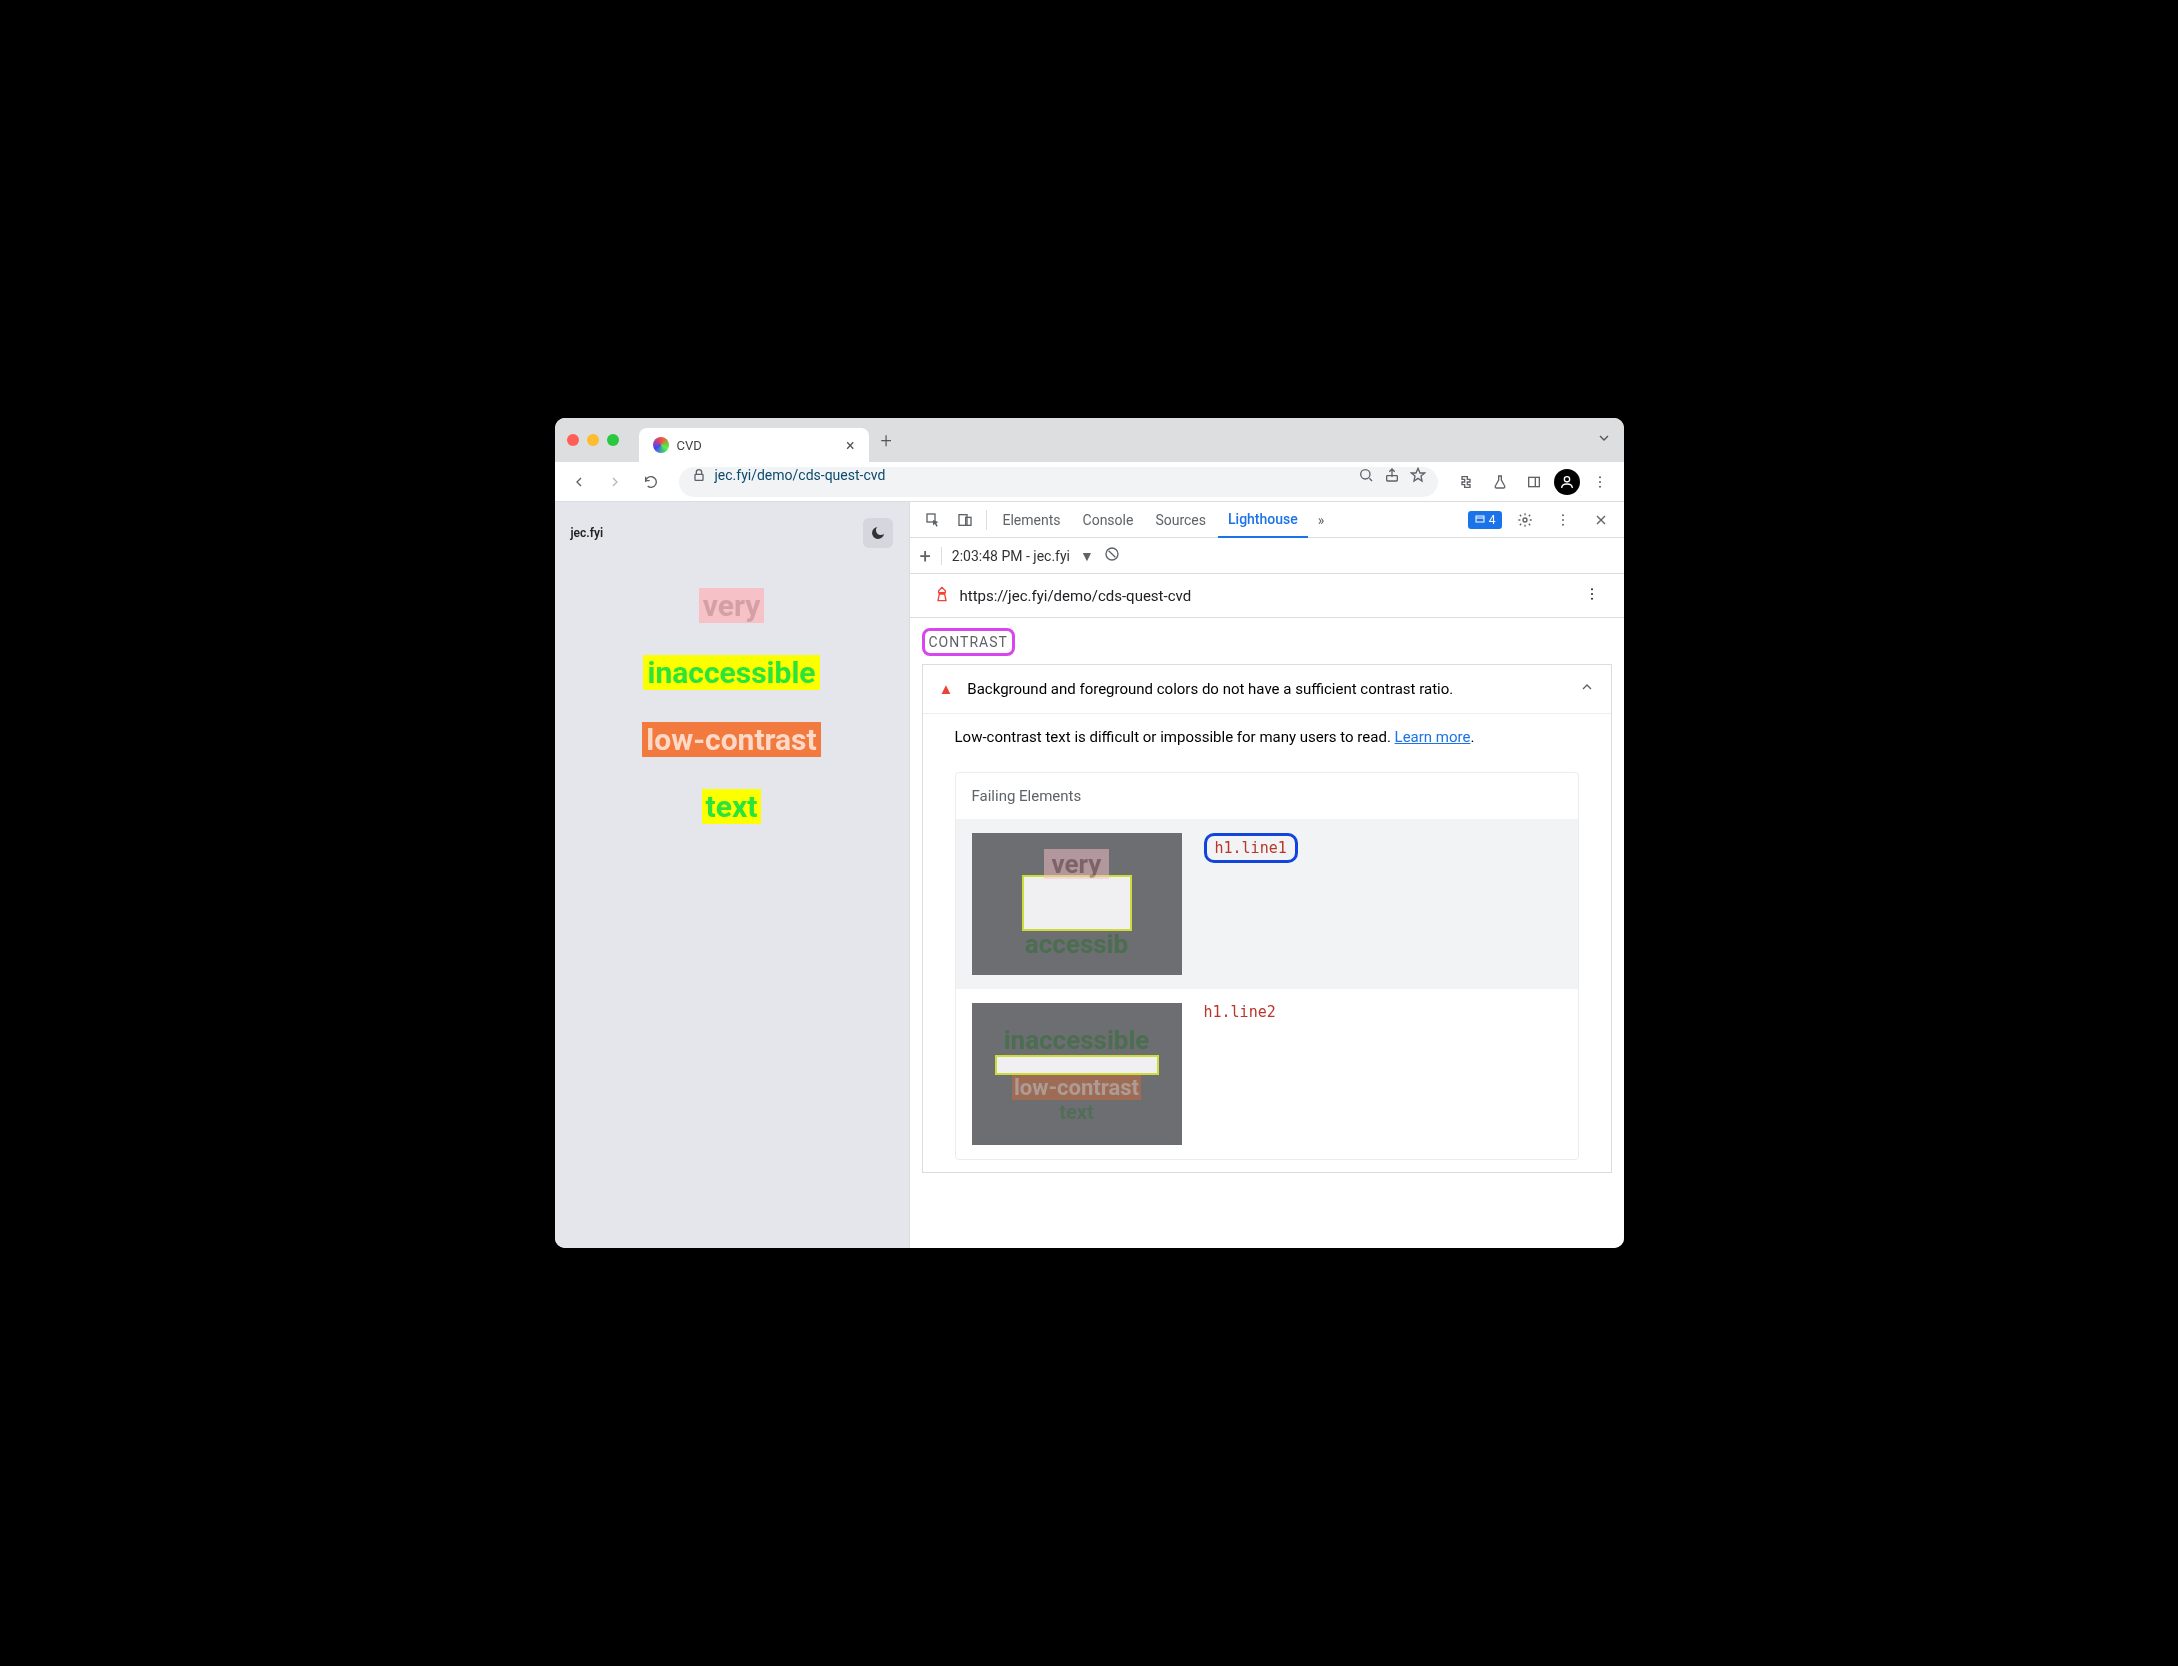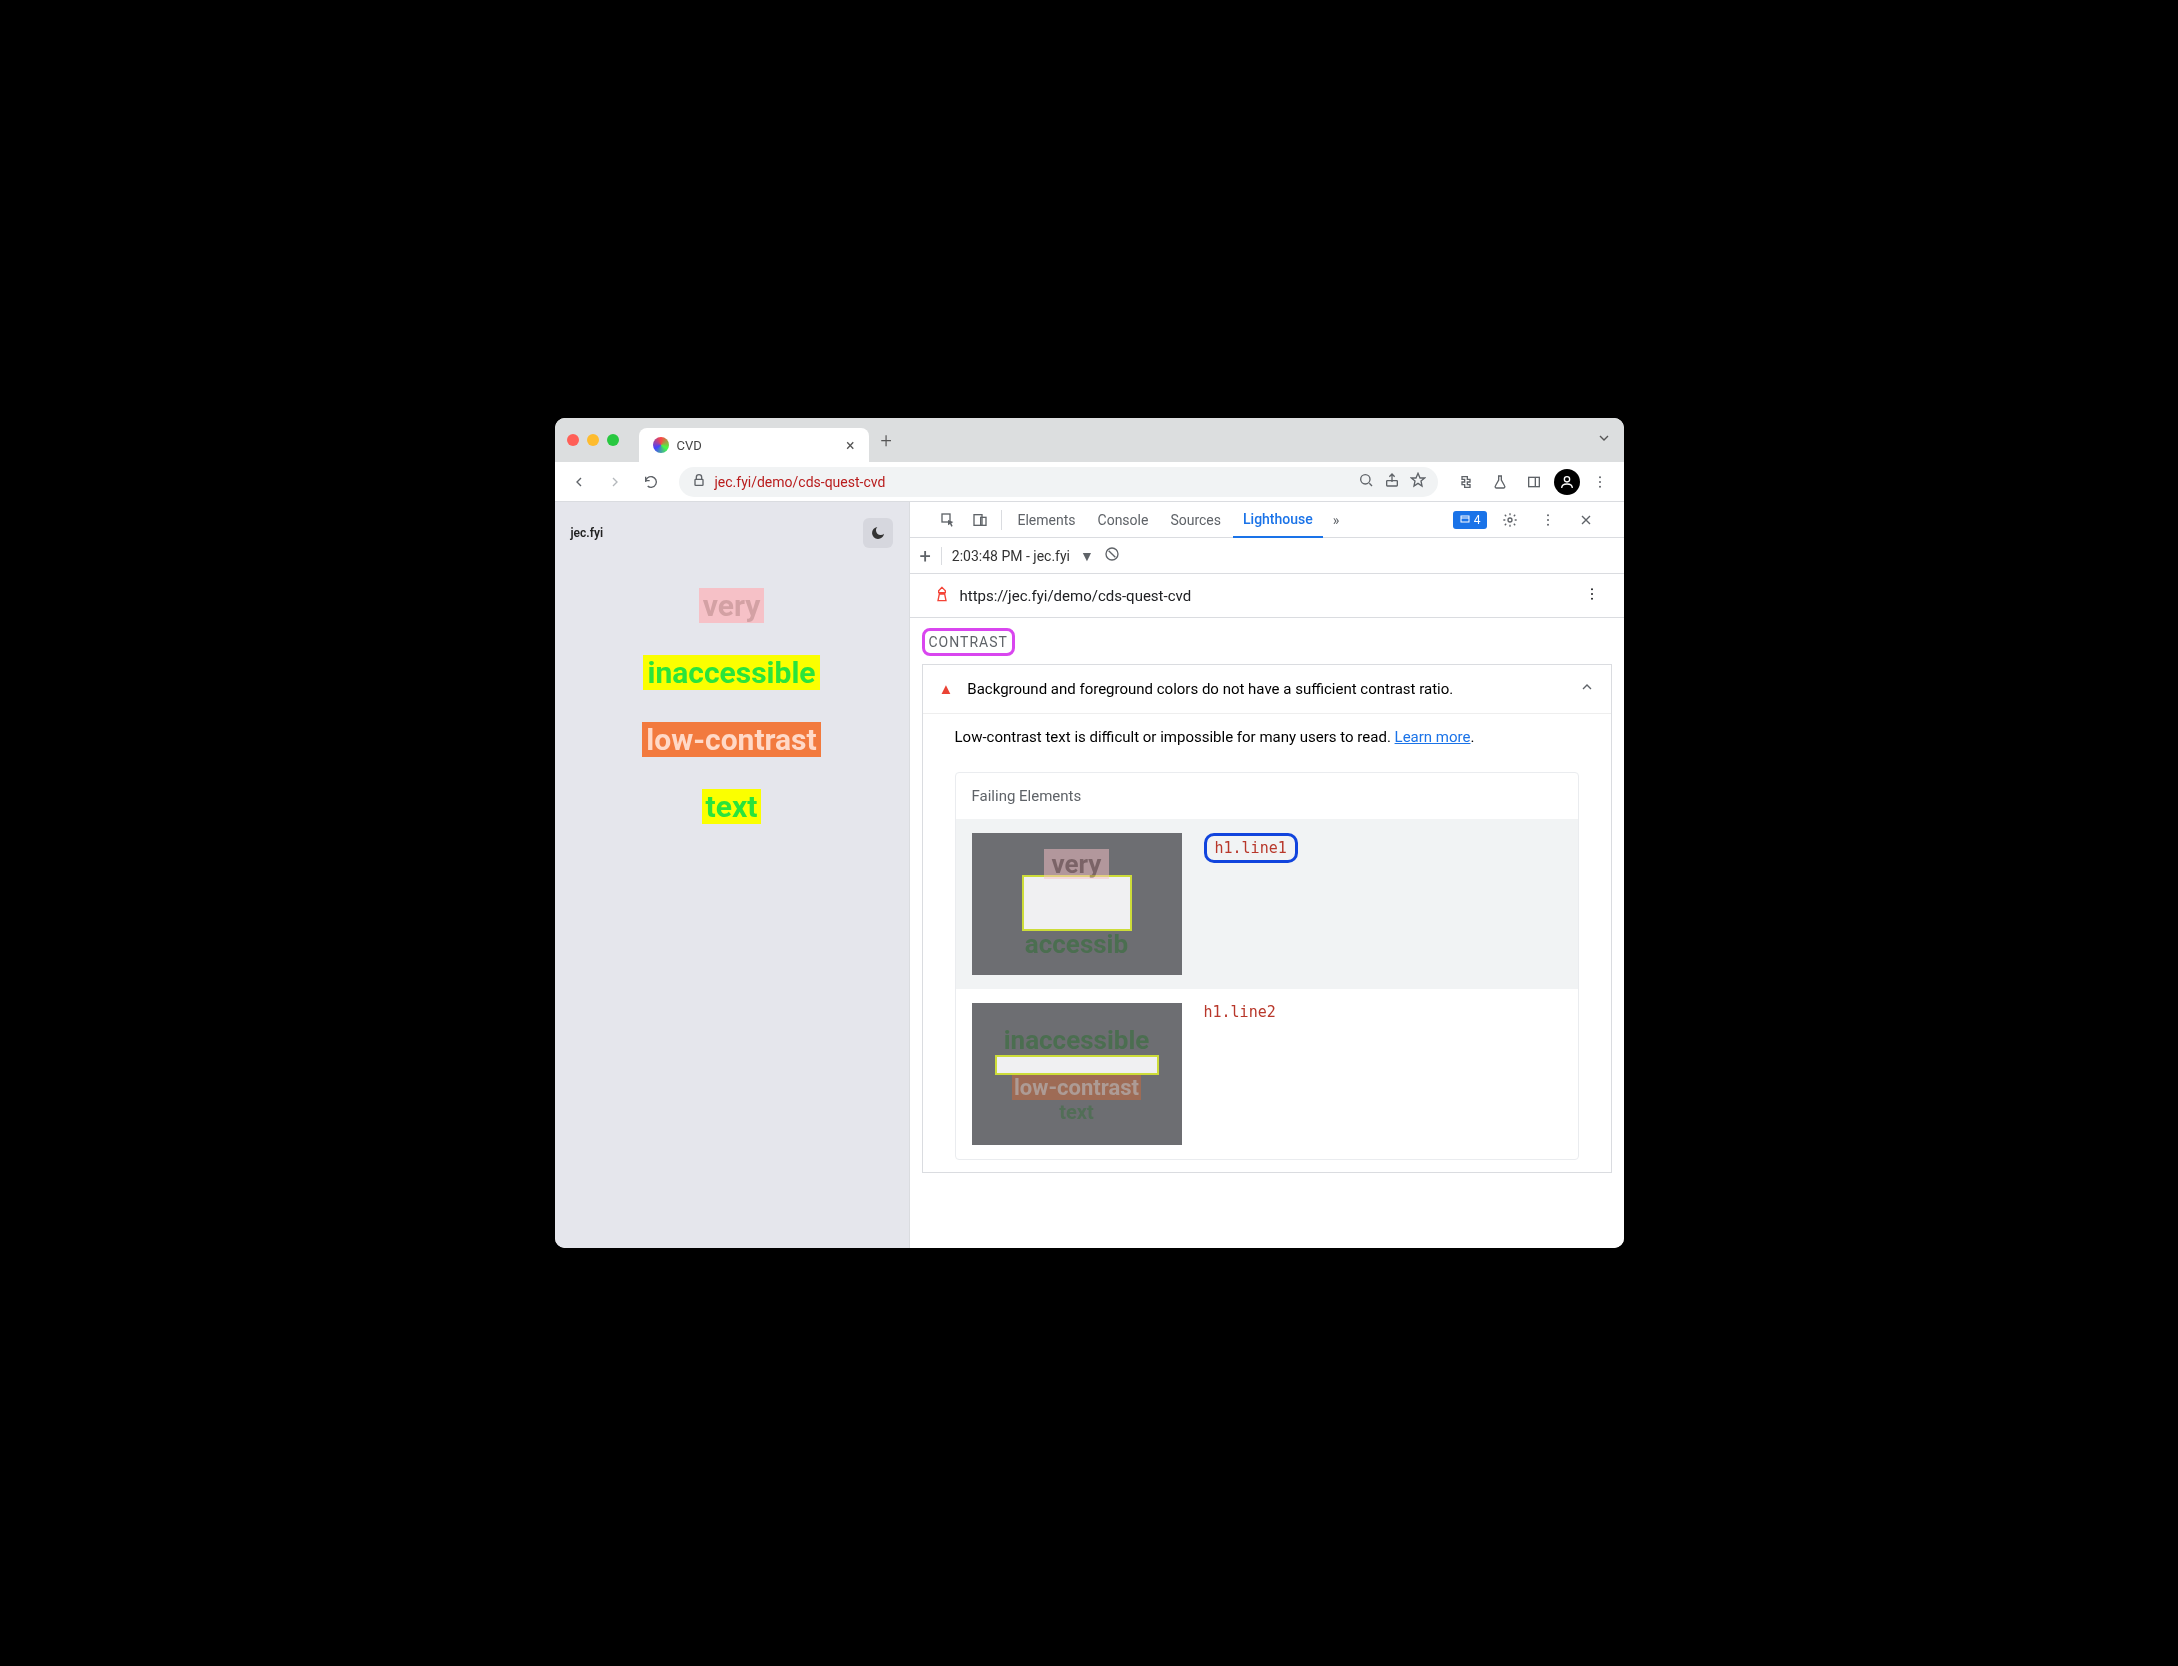--- a/index.html
+++ b/index.html
@@ -10,39 +10,39 @@
 .dot { width:12px; height:12px; border-radius:50%; }
 .dot.r{background:#ff5f57;} .dot.y{background:#febc2e;} .dot.g{background:#28c840;}
 .tab { background:#fff; height:34px; border-radius:8px 8px 0 0; display:flex; align-items:center; padding:0 14px; gap:8px; min-width:230px; font-size:13px; color:#444; position:relative; bottom:-5px;}
 .tab .favicon { width:16px; height:16px; border-radius:50%; background:conic-gradient(#f44,#4f4,#44f,#f44);}
 .tab .close { margin-left:auto; color:#555; font-size:16px;}
 .newtab { margin-left:12px; color:#555; font-size:20px; font-weight:300;}
 .tabbar .chev { margin-left:auto; color:#555; }
 .addrbar { height:40px; background:#fff; display:flex; align-items:center; padding:0 10px; gap:8px; border-bottom:1px solid #dadce0;}
 .navbtn { width:28px; height:28px; display:flex; align-items:center; justify-content:center; color:#5f6368; border-radius:50%; }
 .navbtn.dis { color:#b4b8bc;}
-.addr { flex:1; height:30px; background:#f1f3f4; border-radius:15px; display:flex; align-items:center; padding:0 12px; gap:8px; color:#b91c1c; font-size:14px; margin:0 6px;}
+.addr { flex:1; height:30px; background:#f1f3f4; border-radius:15px; display:flex; align-items:flex-start; padding:0 12px; gap:8px; color:#0c4a6e; font-size:14px; margin:0 6px;}
 .addr .lock { color:#5f6368;}
 .addr .icons { margin-left:auto; display:flex; gap:10px; color:#5f6368;}
 .toolbar-icons{display:flex; gap:6px; color:#5f6368; align-items:center;}
 .toolbar-icons .ic{width:28px;height:28px;display:flex;align-items:center;justify-content:center;}
 .avatar{width:26px;height:26px;border-radius:50%;background:#000;color:#fff;display:flex;align-items:center;justify-content:center;}
 .content { flex:1; display:flex; overflow:hidden;}
 .page { width:355px; background:#e5e6ec; padding:16px; text-align:center; overflow:auto; border-right:1px solid #dadce0;}
 .page-header{display:flex; justify-content:space-between; align-items:center; margin-bottom:40px;}
 .page-header .title{font-size:12px; font-weight:600; color:#222;}
 .moon-btn{width:30px;height:30px;background:#d6d7de;border-radius:6px;display:flex;align-items:center;justify-content:center;}
 .lines{display:flex;flex-direction:column;gap:32px;align-items:center;}
 .line { font-size:30px; font-weight:700; padding:0 4px; display:inline-block;}
 .l1 {background:#f6c1c7; color:#d3a1a4;}
 .l2 {background:#fbff00; color:#2ae43b;}
 .l3 {background:#f27a3e; color:#ffd9c7;}
 .l4 {background:#fbff00; color:#2ae43b;}
 .devtools { flex:1; display:flex; flex-direction:column; background:#fff;}
-.dt-tabs { height:36px; border-bottom:1px solid #dadce0; display:flex; align-items:center; padding:0 23px; gap:2px; font-size:14px; color:#5f6368;}
+.dt-tabs { height:36px; border-bottom:1px solid #dadce0; display:flex; align-items:center; padding:0 8px; gap:2px; font-size:14px; color:#5f6368;}
 .dt-tabs .ic{width:30px;height:30px;display:flex;align-items:center;justify-content:center;}
 .dt-tabs .divider{width:1px;height:20px;background:#dadce0;margin:0 4px;}
 .dt-tab{padding:0 10px; height:36px; display:flex; align-items:center;}
 .dt-tab.active{color:#1a73e8; border-bottom:2px solid#1a73e8; font-weight:500;}
 .dt-tabs .chev2{padding:0 8px;}
 .badge{background:#1a73e8;color:#fff;padding:2px 6px;border-radius:3px;font-size:12px;display:flex;align-items:center;gap:3px;}
 .dt-tabs .right{margin-left:auto;display:flex;gap:8px;align-items:center;}
 .dt-sub { height:36px; border-bottom:1px solid #dadce0; display:flex; align-items:center; padding:0 10px; gap:10px; font-size:14px; color:#5f6368;}
 .dt-url { height:44px; border-bottom:1px solid #dadce0; display:flex; align-items:center; padding:0 24px; gap:10px; font-size:15px; color:#202124;}
 .lh-logo{color:#f44336;}

